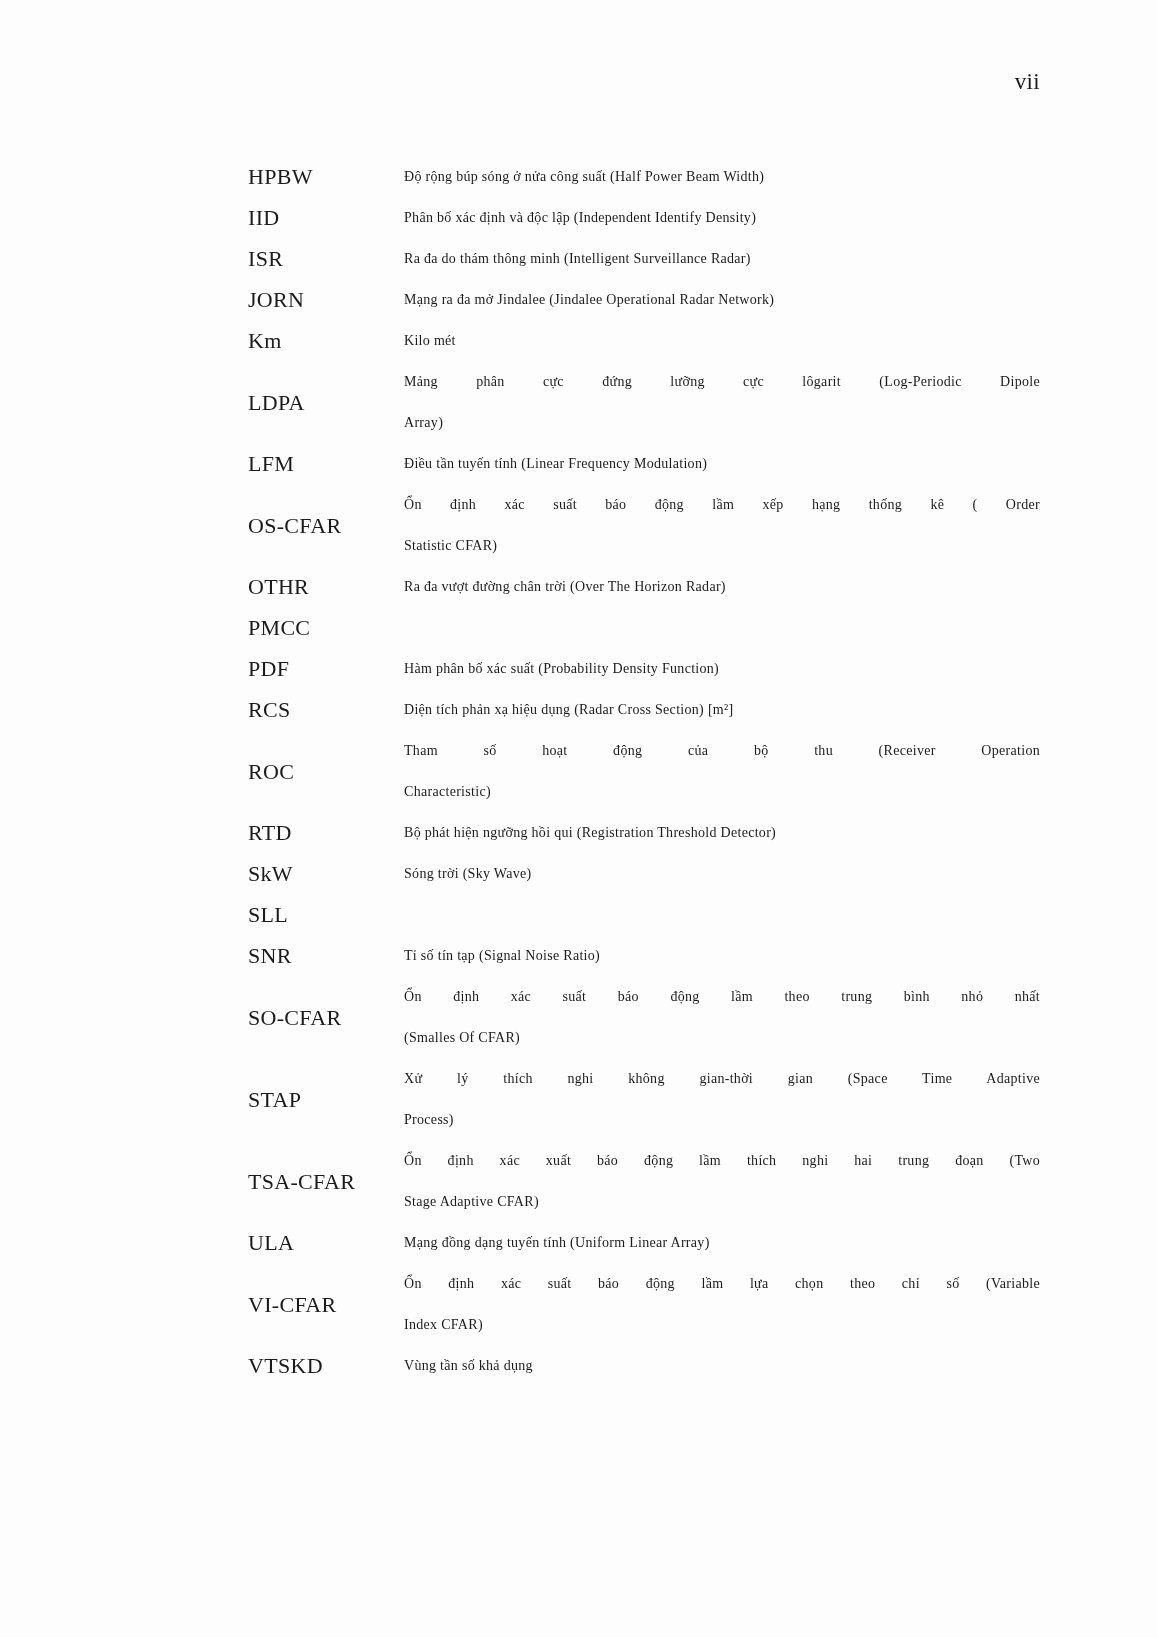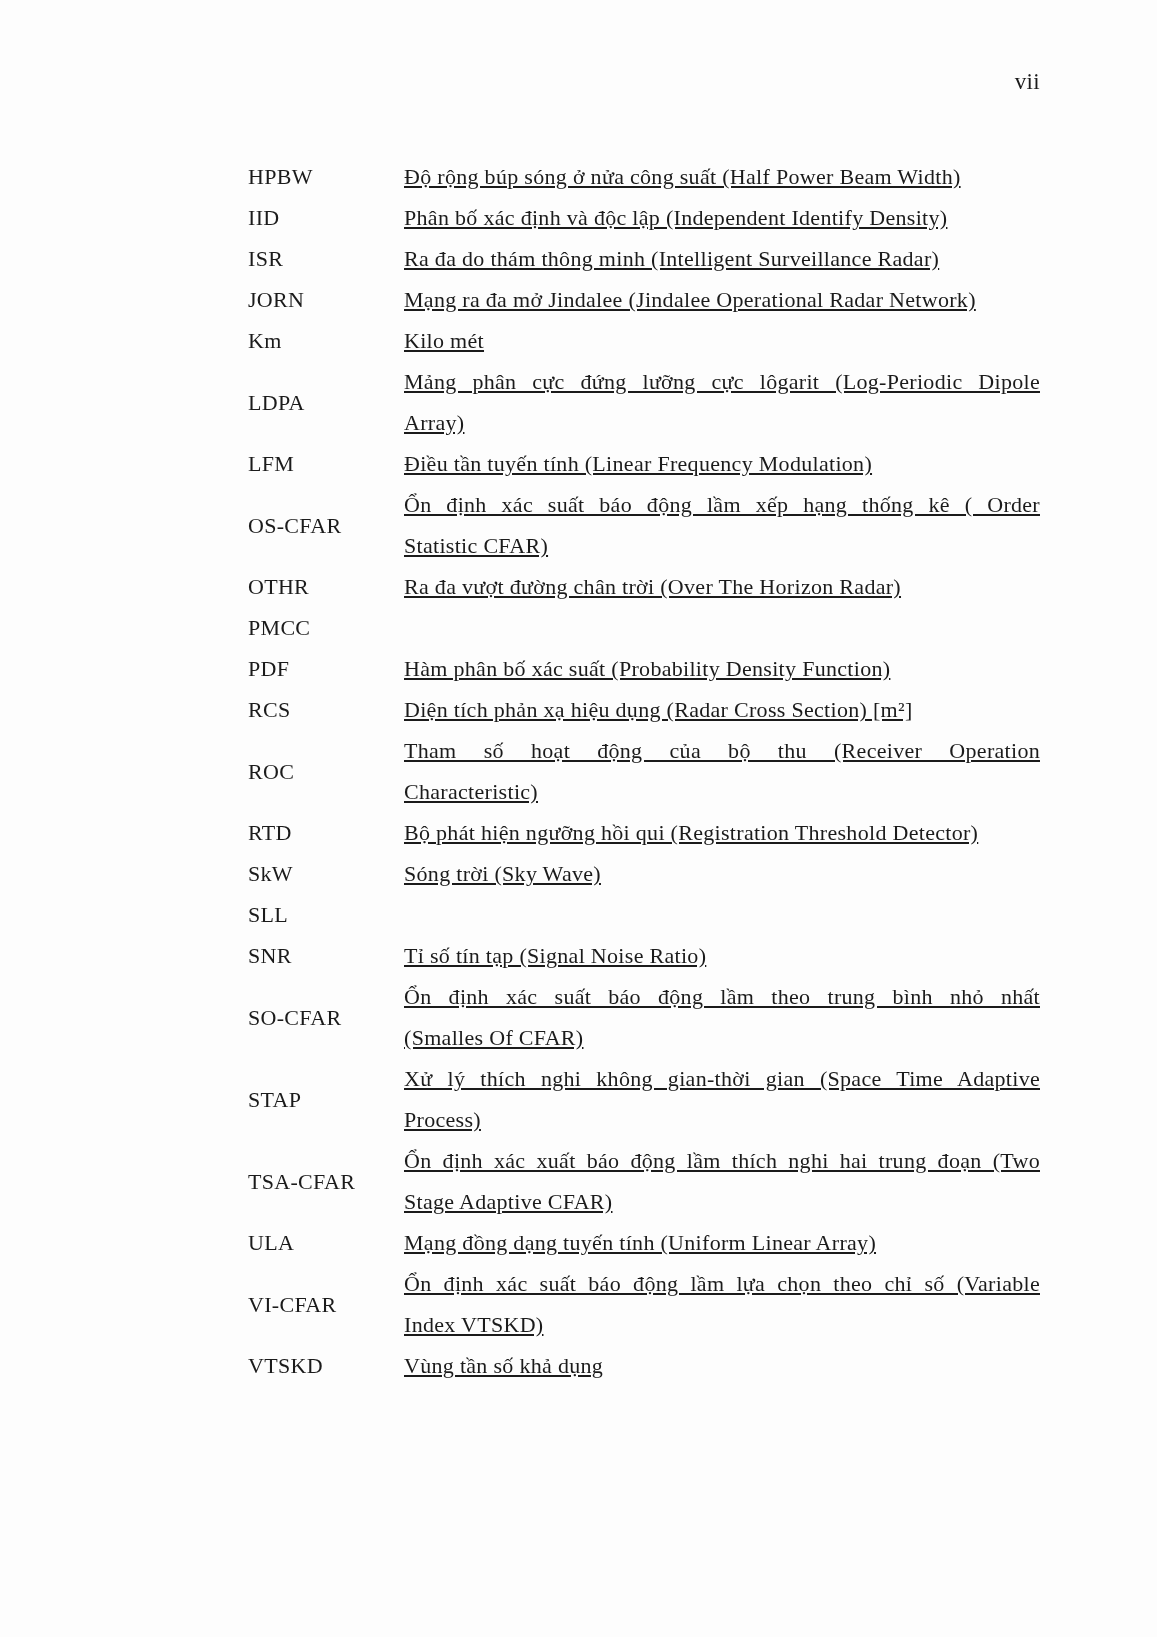--- a/index.html
+++ b/index.html
@@ -43,24 +43,23 @@
     flex: 0 0 156px;
     width: 156px;
     font-size: 22px;
     line-height: 41px;
     letter-spacing: 0.3px;
     white-space: nowrap;
   }
   .def {
     flex: 1 1 auto;
     min-width: 0;
-    font-size: 22px;
+    font-size: 14px;
     line-height: 41px;
     letter-spacing: 0.3px;
-    text-decoration: underline;
   }
   .def .line {
     width: 100%;
   }
   .def .line.just {
     text-align: justify;
     text-align-last: justify;
   }
 </style>
 </head>
@@ -214,21 +213,21 @@
     <div class="term">ULA</div>
     <div class="def">
           <div class="line">Mạng đồng dạng tuyến tính (Uniform Linear Array)</div>
         </div>
   </div>
 
   <div class="row">
     <div class="term">VI-CFAR</div>
     <div class="def">
           <div class="line just">Ổn định xác suất báo động lầm lựa chọn theo chỉ số (Variable</div>
-          <div class="line">Index VTSKD)</div>
+          <div class="line">Index CFAR)</div>
         </div>
   </div>
 
   <div class="row">
     <div class="term">VTSKD</div>
     <div class="def">
           <div class="line">Vùng tần số khả dụng</div>
         </div>
   </div>
 </div>

